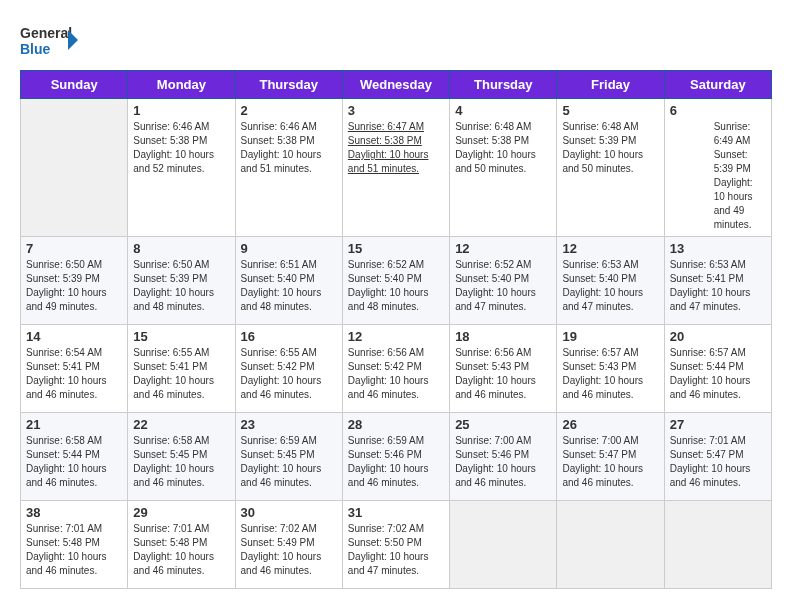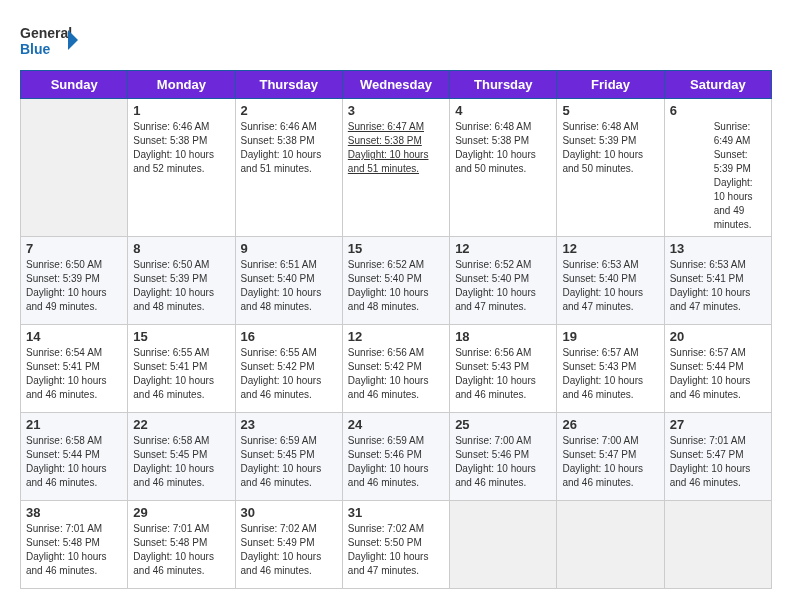--- a/index.html
+++ b/index.html
@@ -271,21 +271,21 @@
 and 46 minutes.</div>
         </td>
         <td>
           <span class="day-num">23</span>
           <div class="day-info" style="white-space: pre-line;">Sunrise: 6:59 AM
 Sunset: 5:45 PM
 Daylight: 10 hours
 and 46 minutes.</div>
         </td>
         <td>
-          <span class="day-num">24</span>
+          <span class="day-num">28</span>
           <div class="day-info" style="white-space: pre-line;">Sunrise: 6:59 AM
 Sunset: 5:46 PM
 Daylight: 10 hours
 and 46 minutes.</div>
         </td>
         <td>
           <span class="day-num">25</span>
           <div class="day-info" style="white-space: pre-line;">Sunrise: 7:00 AM
 Sunset: 5:46 PM
 Daylight: 10 hours

